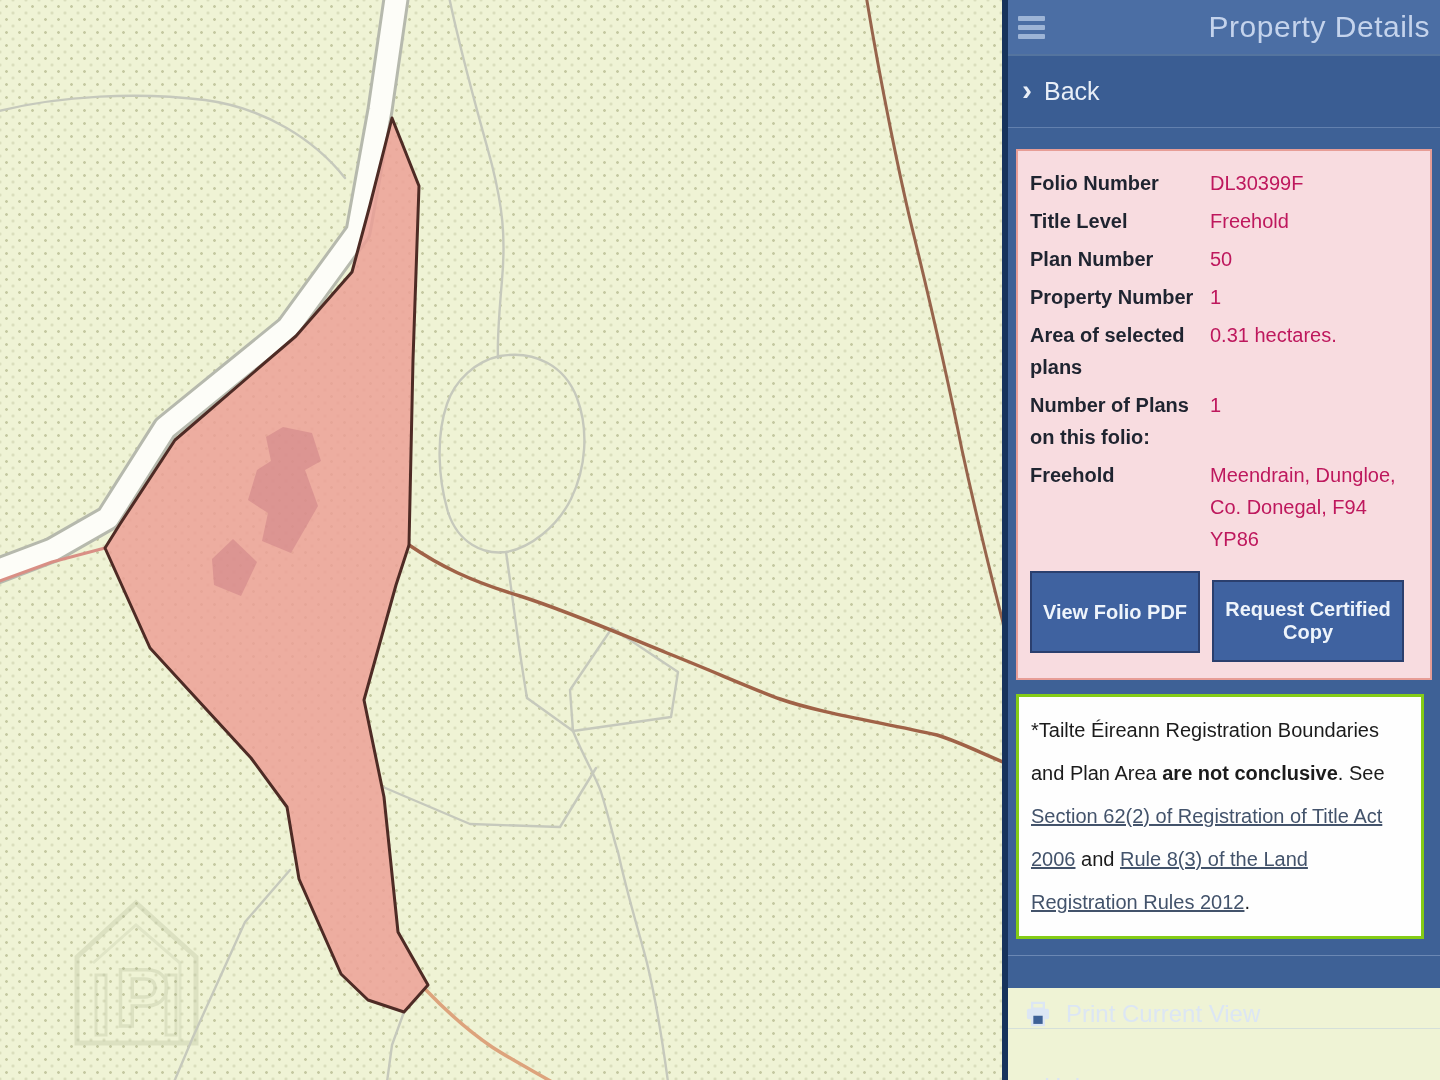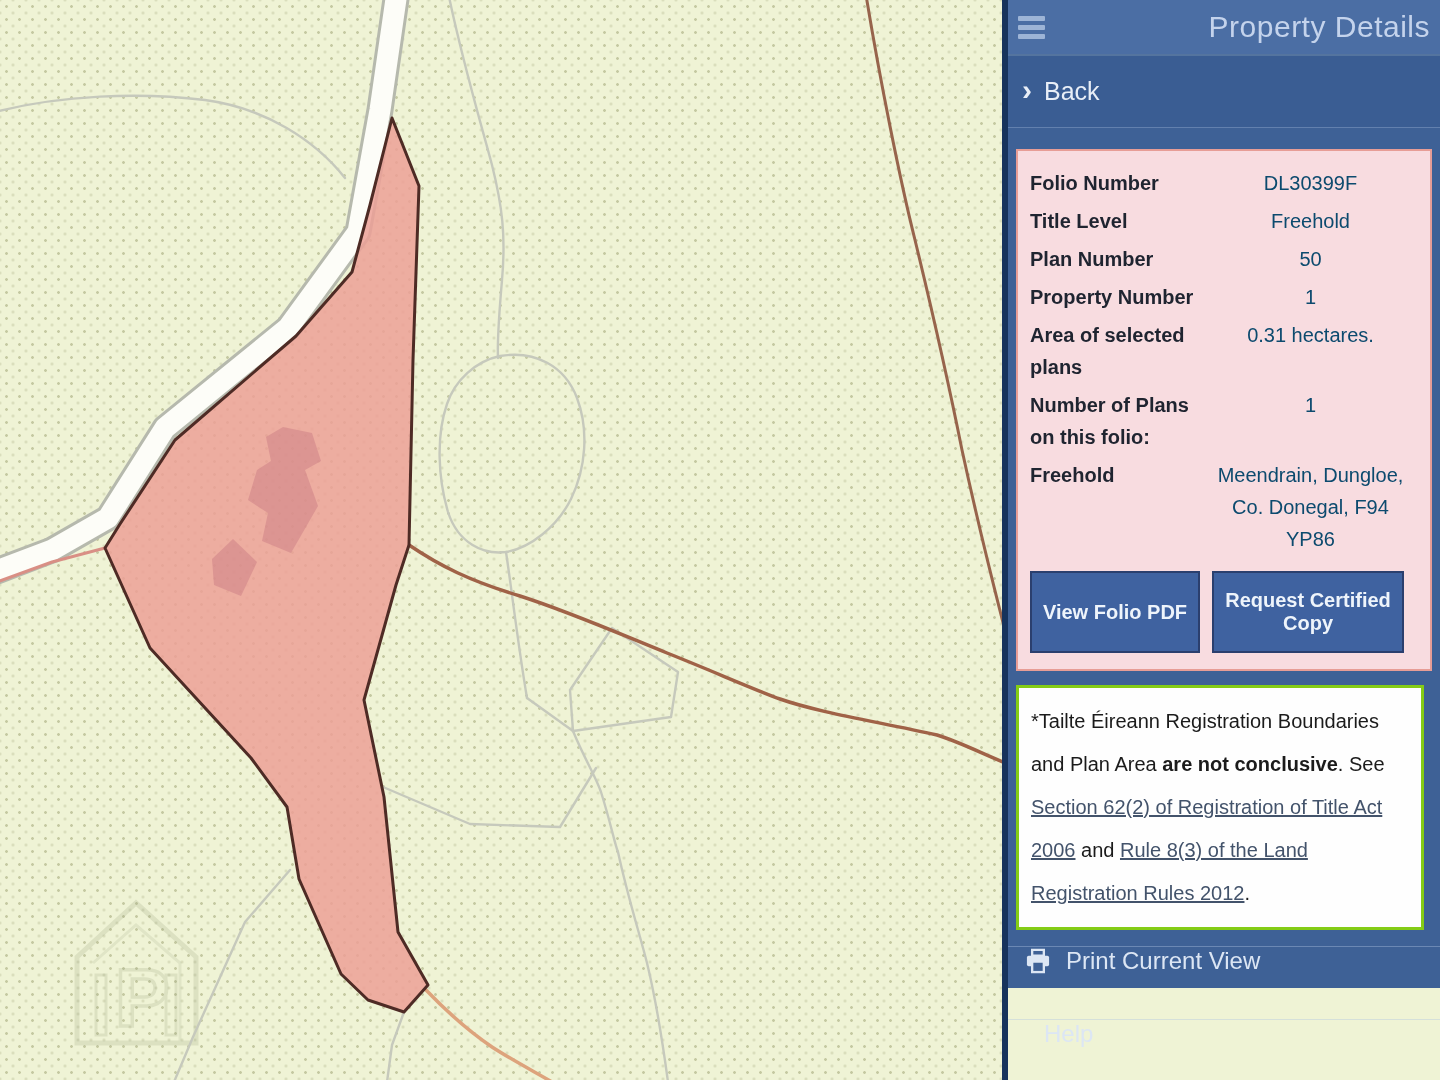--- a/index.html
+++ b/index.html
@@ -33,34 +33,34 @@
   .back-row{height:71px;background:#3a5d93;display:flex;align-items:center;flex:0 0 auto;
             border-top:2px solid #54749f;border-bottom:1px solid rgba(175,195,225,.35);
             cursor:pointer;}
   .back-row .chev{font-size:30px;color:#e8eef7;margin:0 12px 4px 14px;font-weight:700;}
   .back-row .back-label{font-size:25px;color:#e8eef7;}
 
   .panel{margin:21px 8px 0 8px;background:#f8dce0;border:2px solid #e79d96;
          padding:16px 19px 16px 12px;color:#23262e;flex:0 0 auto;}
   .drow{display:flex;margin-bottom:6px;}
   .dlabel{flex:0 0 180px;font-weight:700;font-size:20px;line-height:32px;color:#1f2430;}
-  .dvalue{flex:1;font-size:20px;line-height:32px;color:#0c4a6e;text-align:center;}
+  .dvalue{flex:1;font-size:20px;line-height:32px;color:#be185d;}
   .btn-row{display:flex;gap:12px;margin-top:16px;}
   .btn-row button{height:82px;background:#3f62a0;border:2px solid #2b3f6e;
                   color:#eef4fb;font-size:20px;font-weight:700;cursor:pointer;
                   font-family:"Liberation Sans",sans-serif;}
   .btn-row button.b1{flex:0 0 170px;}
-  .btn-row button.b2{flex:0 0 192px;}
+  .btn-row button.b2{flex:0 0 192px;margin-top:9px;}
 
   .disclaimer{margin:14px 16px 0 8px;background:#fefefe;border:3px solid #84cc16;
               padding:12px 12px;font-size:20px;line-height:43px;color:#1b1b1b;flex:0 0 auto;}
   .disclaimer b{font-weight:700;}
   .disclaimer a{color:#43536b;text-decoration:underline;cursor:pointer;}
 
-  .menu-row{height:72px;display:flex;align-items:flex-start;flex:0 0 auto;
+  .menu-row{height:72px;display:flex;align-items:flex-end;flex:0 0 auto;
             border-top:1px solid rgba(175,195,225,.4);cursor:pointer;}
   .menu-row.print{margin-top:16px;}
   .menu-row .mi{margin:0 14px 0 16px;display:flex;align-items:center;}
   .menu-row .mlabel{font-size:24px;color:#dce6f4;}
   .menu-row.help .mlabel{margin-left:36px;}
 </style>
 </head>
 <body>
 
 <div id="app">

